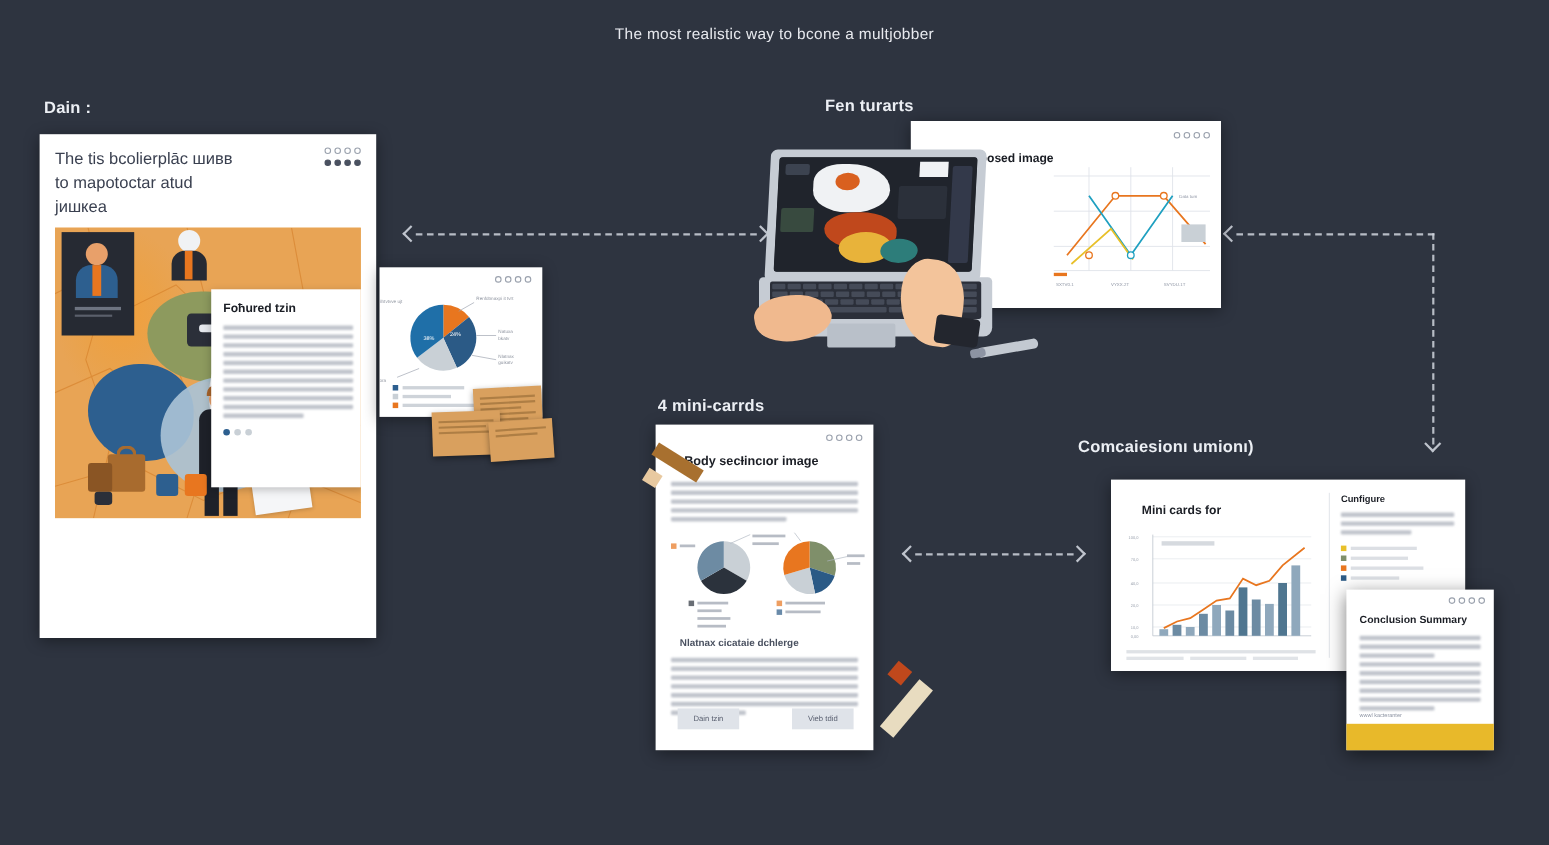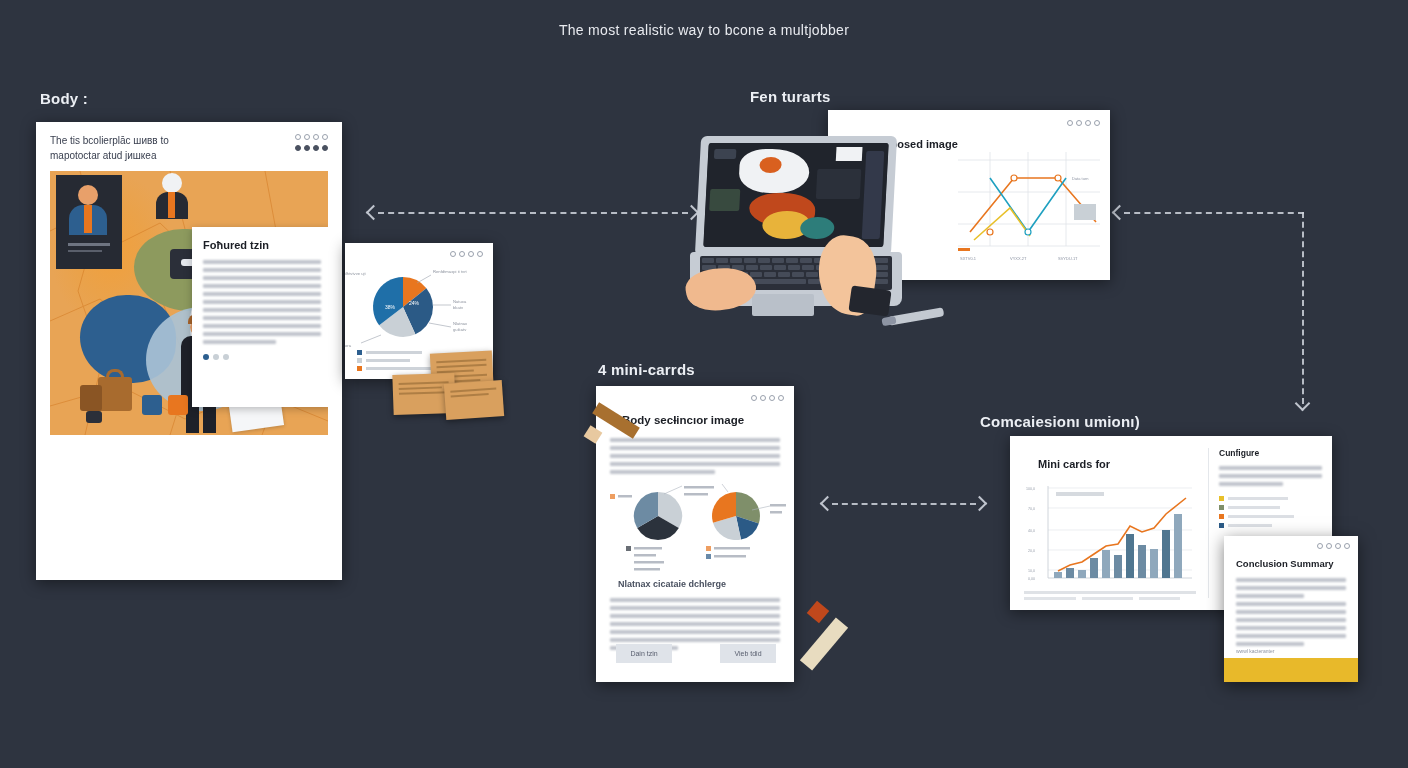--- a/index.html
+++ b/index.html
@@ -39,21 +39,21 @@
   .dash-h { border-top: 2px dashed #cfd4dd; height: 0; opacity: .85; }
   .dash-v { border-left: 2px dashed #cfd4dd; width: 0; opacity: .85; }
   .arw { position: absolute; width: 11px; height: 11px; border-top: 2px solid #cfd4dd; border-right: 2px solid #cfd4dd; opacity: .9; }
   .arw.r { transform: rotate(45deg); }
   .arw.l { transform: rotate(-135deg); }
   .arw.d { transform: rotate(135deg); }
 
   
   #poster { left: 36px; top: 122px; width: 306px; height: 458px; background: #fff; }
   #poster .hdr { display: flex; justify-content: space-between; align-items: flex-start; padding: 12px 14px 8px; }
-  #poster .hdr .t { font-size: 10px; line-height: 1.45; color: #3a4050; filter: blur(.7px); width: 170px; }
+  #poster .hdr .t { font-size: 15px; line-height: 1.45; color: #3a4050; filter: blur(.7px); width: 170px; }
   #poster .art { position: relative; height: 264px; margin: 0 14px; background:
       radial-gradient(closest-side at 22% 30%, #f1a03c 0%, #eaa24a 60%, #e8a455 100%),
       linear-gradient(160deg, #f0a84e 0%, #e8b05e 45%, #efc169 100%);
       overflow: hidden; }
   #poster .cap { background: #2b2f39; color: #d9dde6; font-size: 8.5px; line-height: 1.65;
       padding: 20px 16px 22px; filter: blur(.55px); height: 120px; }
 
   
   .blob { position: absolute; border-radius: 50%; }
   .tile { position: absolute; }
@@ -85,24 +85,24 @@
   #concl { left: 1224px; top: 536px; width: 134px; height: 146px; background: #fff;
            box-shadow: 0 4px 16px rgba(0,0,0,.5); }
 </style>
 </head>
 <body>
 
 <div id="stage">
 
   <div class="abs headline">The most realistic way to bcone a multjobber</div>
 
-  <div class="abs seclabel" style="left:40px; top:90px;">Body :</div>
+  <div class="abs seclabel" style="left:40px; top:90px;">Dain :</div>
   <div class="abs seclabel soft" style="left:750px; top:88px;">Fen turarts</div>
   <div class="abs seclabel soft" style="left:598px; top:361px;">4 mini-carrds</div>
-  <div class="abs seclabel soft" style="left:980px; top:413px;">Comcaiesionı umionı)</div>
+  <div class="abs seclabel soft" style="left:980px; top:398px;">Comcaiesionı umionı)</div>
 
   <div class="abs" style="left:368px; top:205px; width:330px; height:20px;">
     <div class="dash-h" style="position:absolute; left:10px; top:7px; width:310px;"></div>
     <div class="arw l" style="left:0px; top:2px;"></div>
     <div class="arw r" style="left:318px; top:2px;"></div>
   </div>
 
   <div class="abs" style="left:822px; top:496px; width:164px; height:20px;">
     <div class="dash-h" style="position:absolute; left:10px; top:7px; width:144px;"></div>
     <div class="arw l" style="left:0px; top:2px;"></div>

